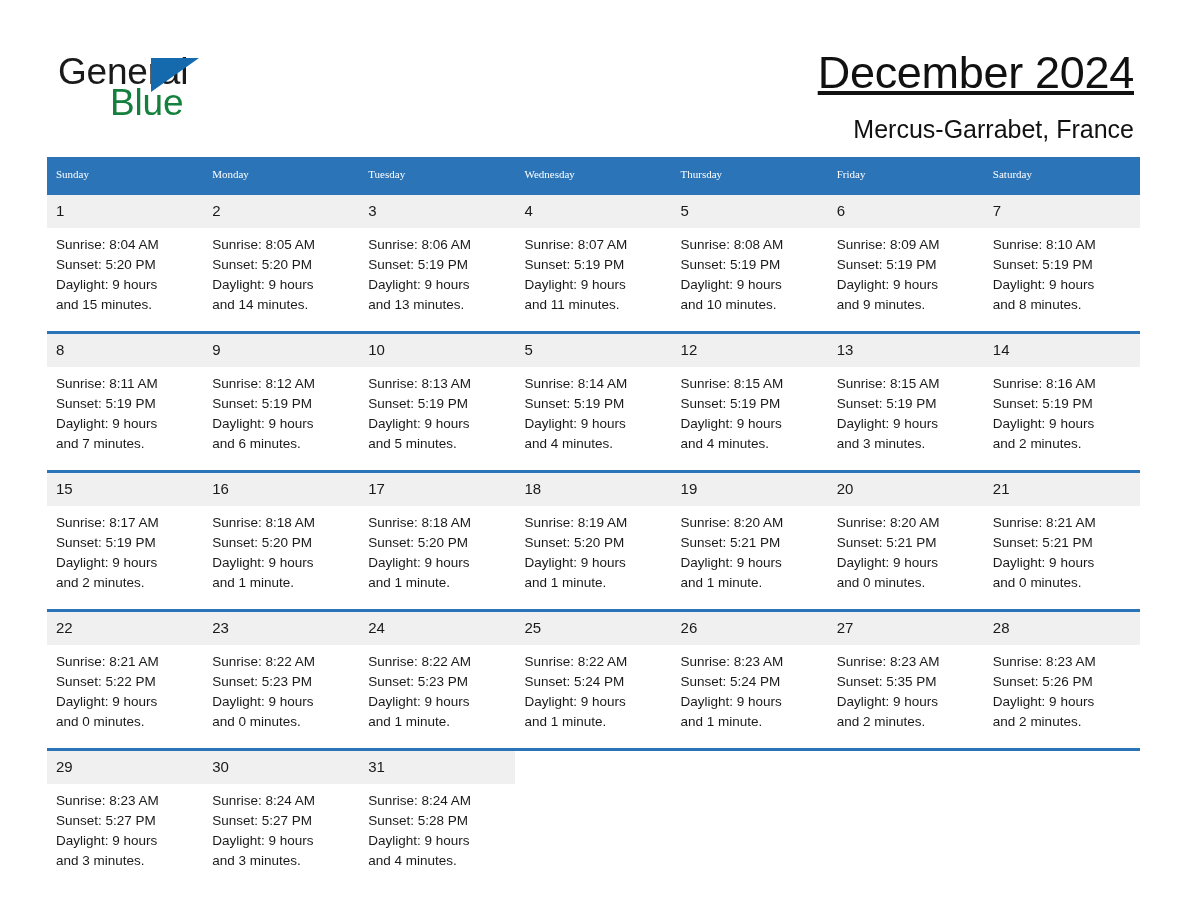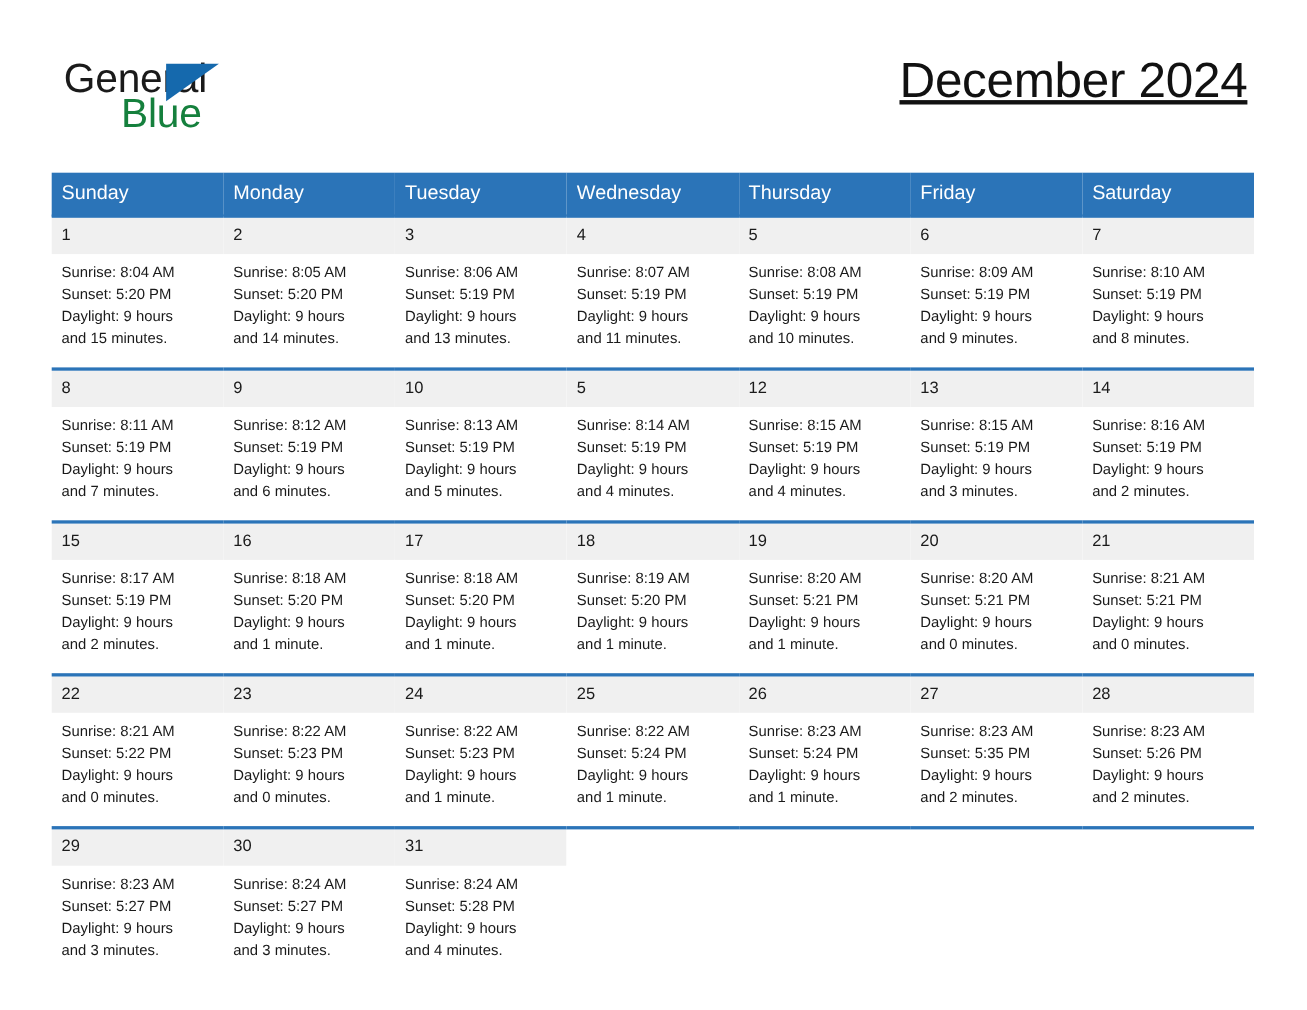--- a/index.html
+++ b/index.html
@@ -97,27 +97,28 @@
     top: 157px;
     width: 1093px;
     border-collapse: collapse;
     table-layout: fixed;
   }
   .calendar col { width: 156.14px; }
 
   thead th {
     background: #2b74b8;
     color: #ffffff;
-    font-size: 18px;
+    font-size: 11px;
     font-weight: 400;
     text-align: left;
     padding: 8px 0 9px 9px;
     height: 18px;
     vertical-align: middle;
     border: 0;
+    font-family: Liberation Serif, serif;
   }
 
   tbody td {
     vertical-align: top;
     padding: 0;
     border: 0;
     border-top: 3px solid #2b74b8;
     height: 110px;
     background: #ffffff;
   }
@@ -151,20 +152,21 @@
   <div class="header">
 
     <div class="logo">
       <span class="logo-general">General</span>
       <span class="logo-triangle"></span>
       <span class="logo-blue">Blue</span>
     </div>
 
     <div class="title-block">
       <div class="cal-title">December 2024</div>
+      <div class="cal-subtitle">Mercus-Garrabet, France</div>
     </div>
 
   </div>
 
   <table class="calendar">
     <colgroup>
       <col>
         <col>
         <col>
         <col>

